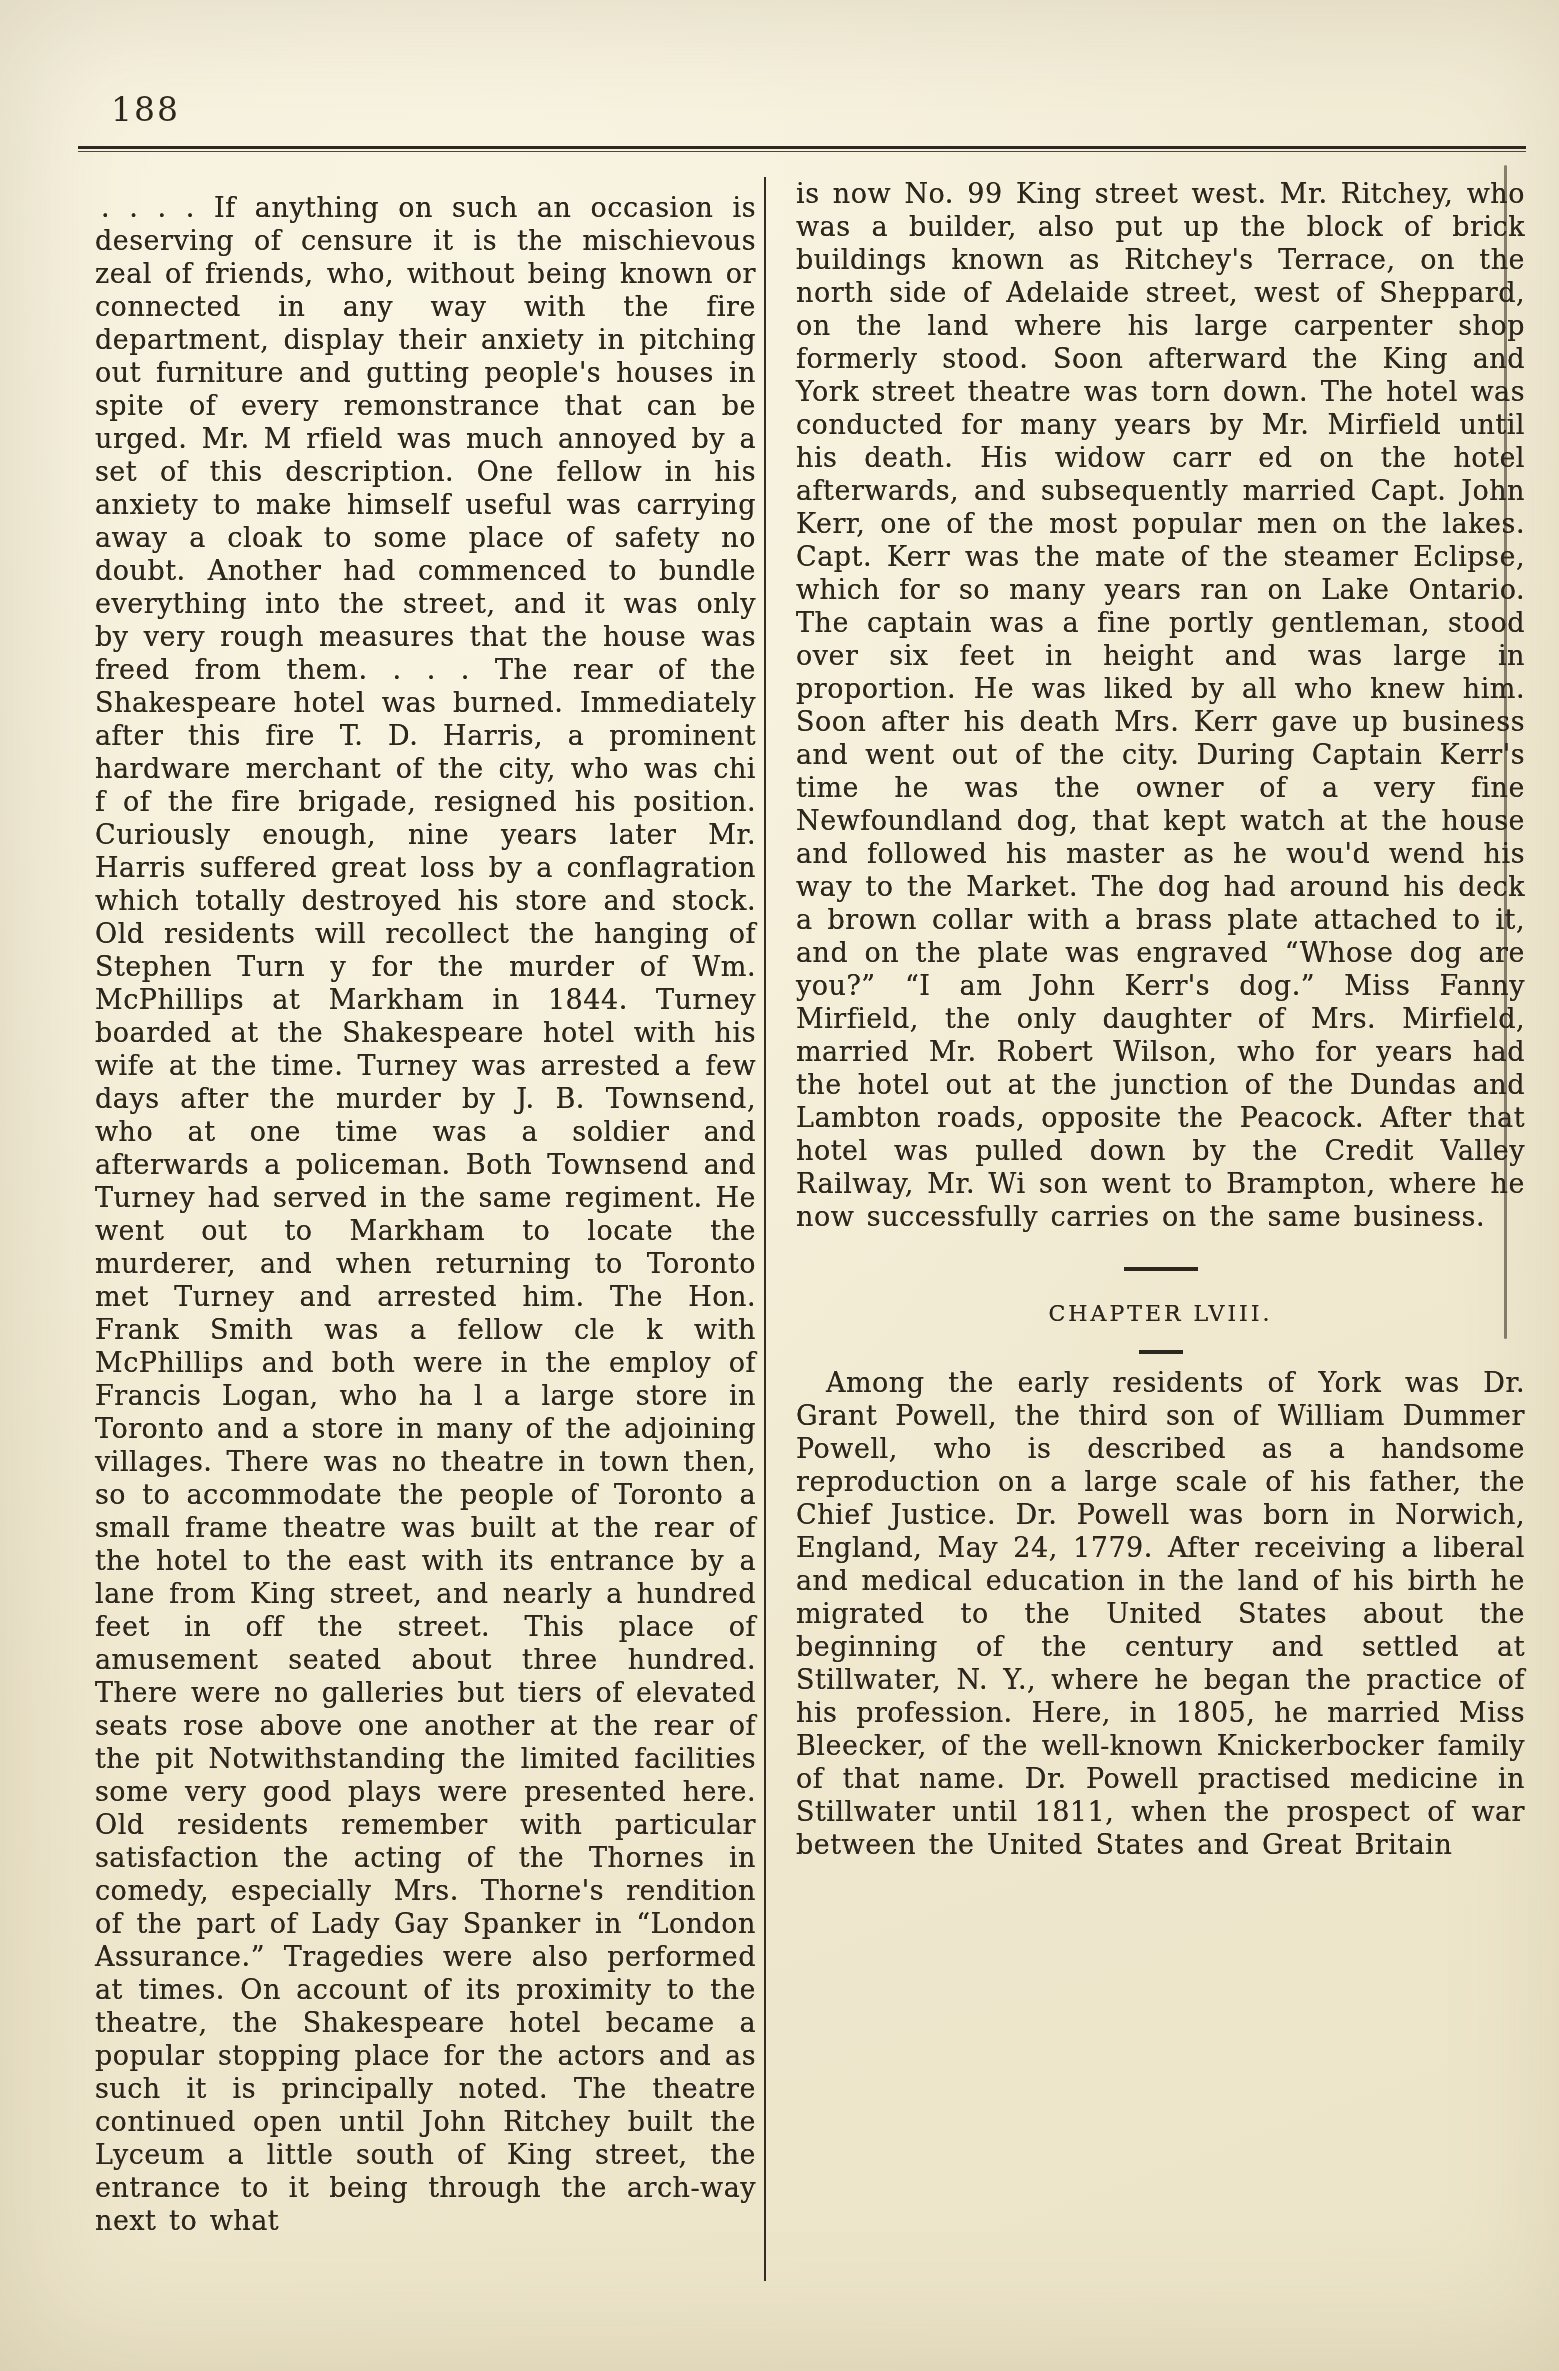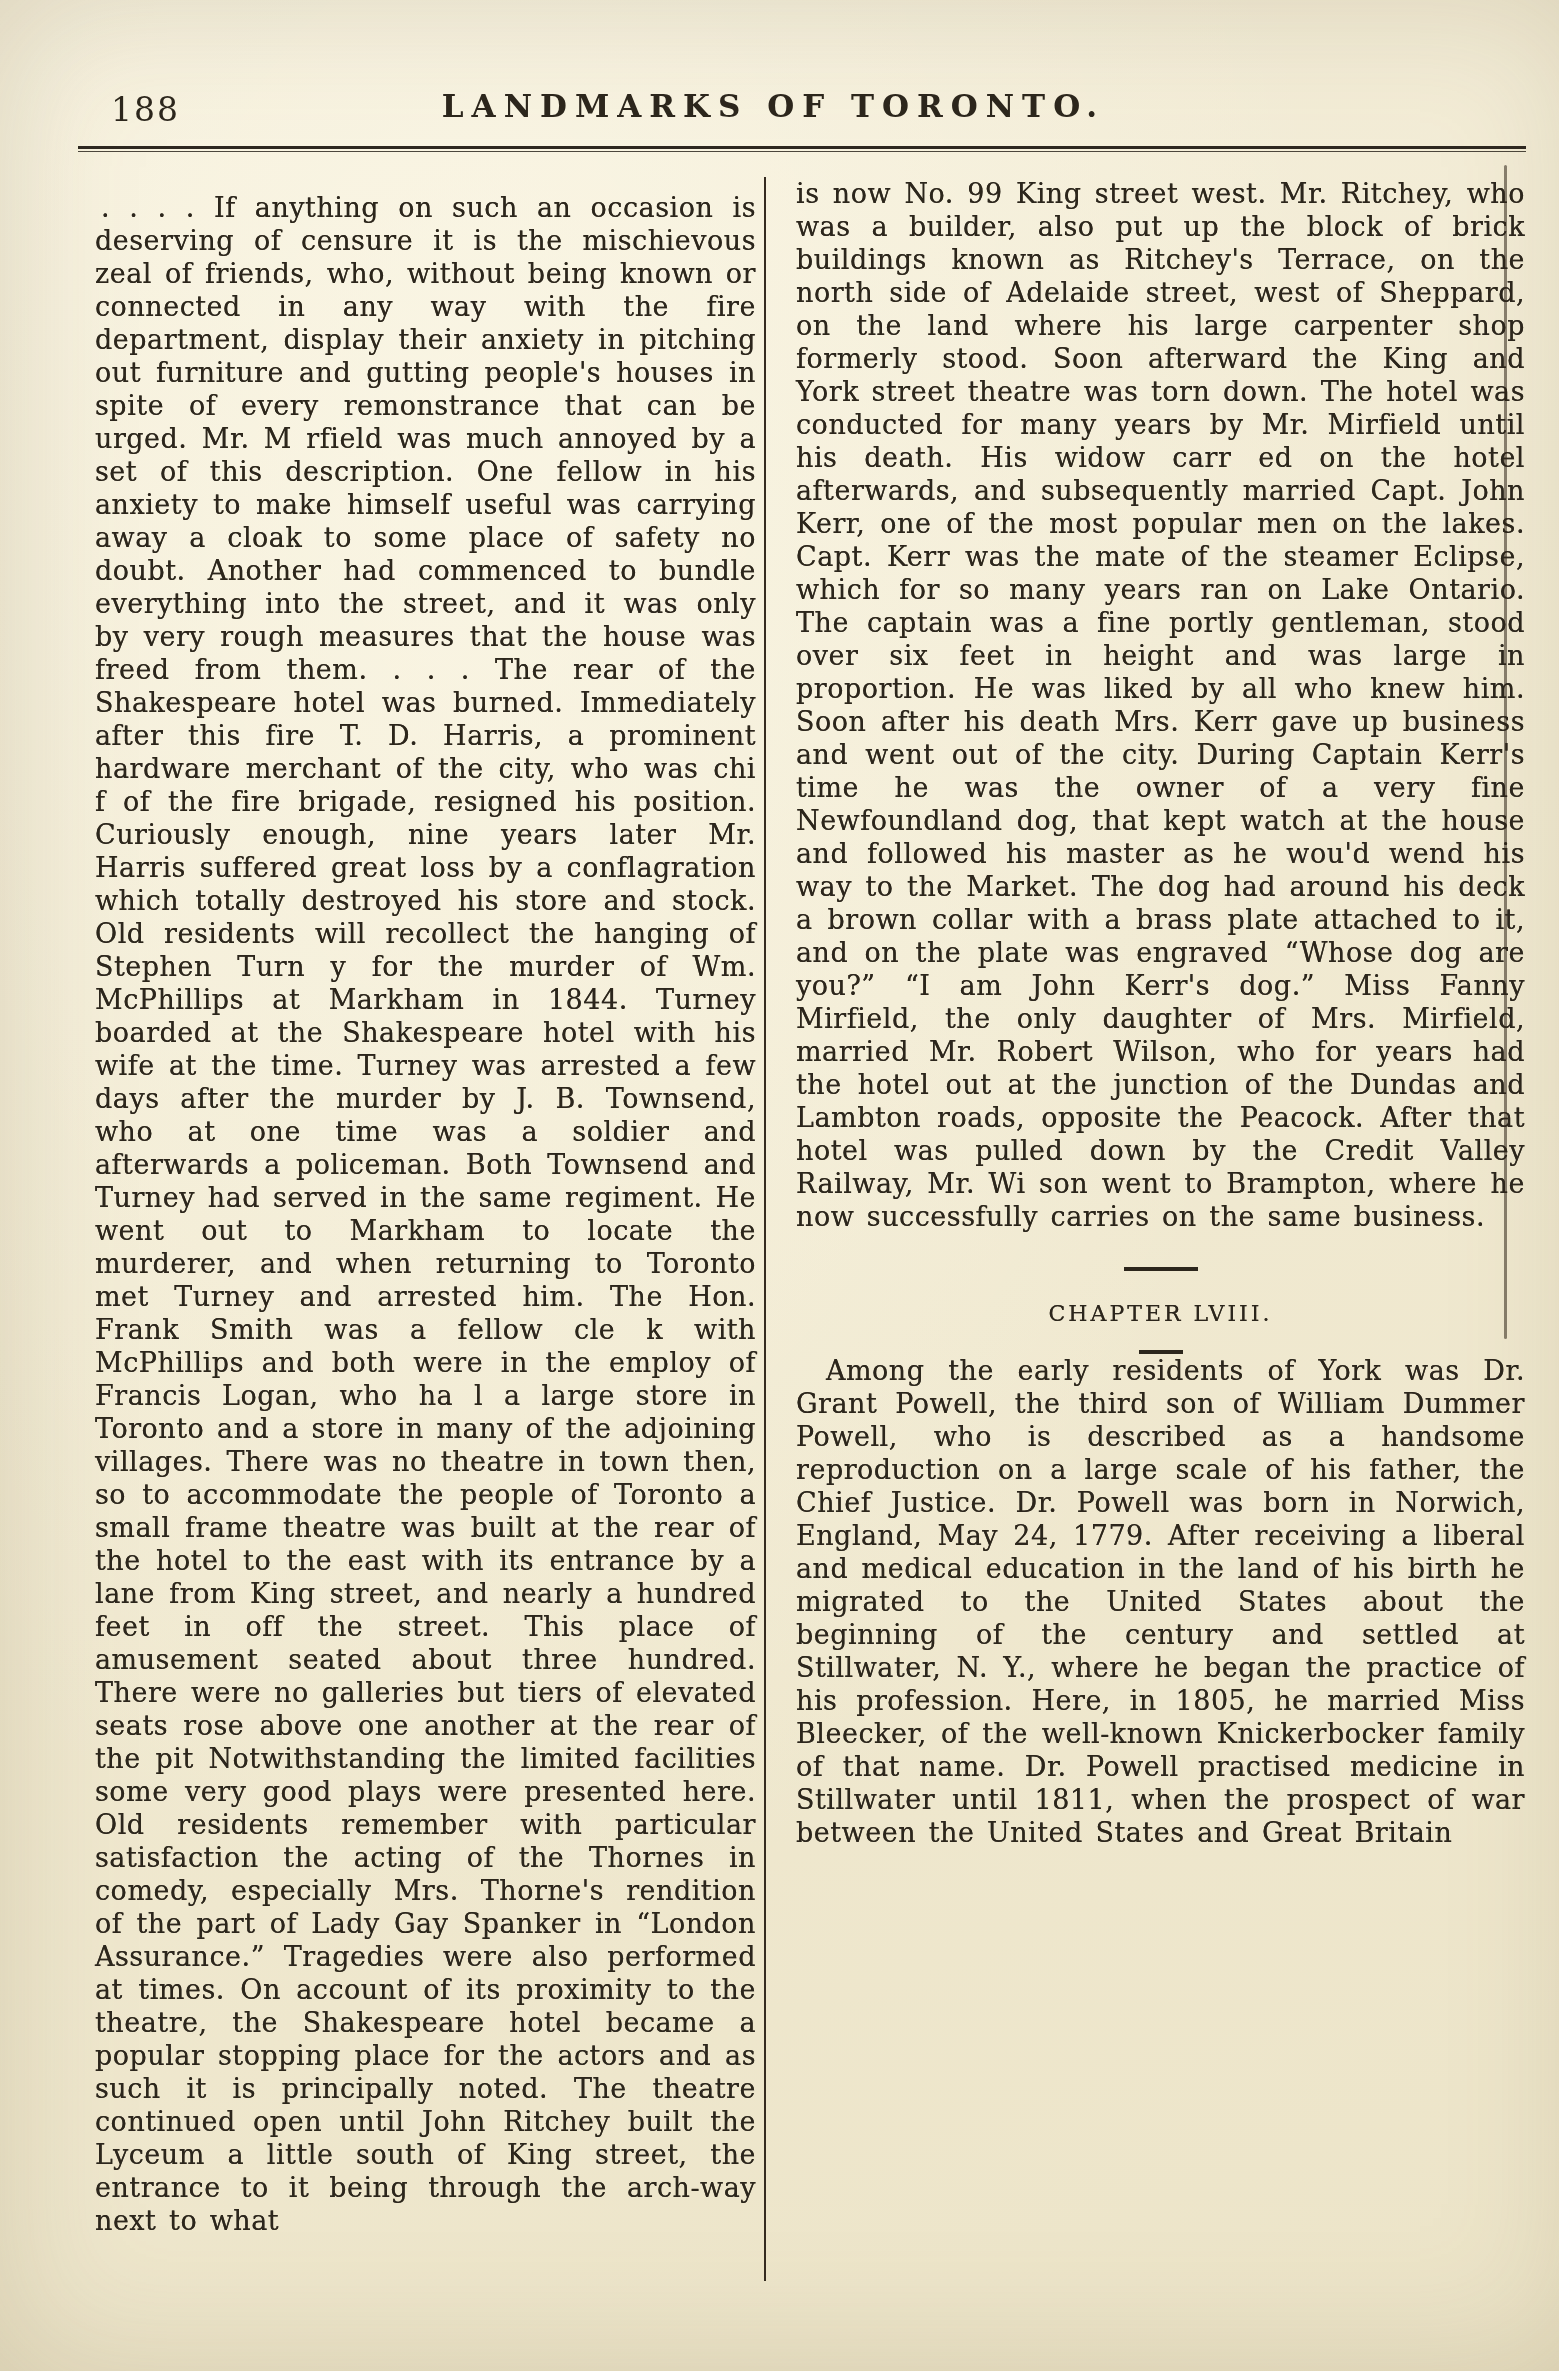--- a/index.html
+++ b/index.html
@@ -76,37 +76,36 @@
     margin: 24px auto 0 auto;
   }
   .chapter-subheading {
     margin: 38px 0 0 0;
     font-weight: bold; font-size: 24px; line-height: 31px;
     letter-spacing: 0.4px; word-spacing: 2px;
     padding-left: 24px; text-indent: -24px;
     color: #241e16;
     text-shadow: 0 0 0.6px rgba(36,30,22,0.8);
   }
-  .chapter-body { margin-top: 0; text-indent: 30px; }
+  .chapter-body { margin-top: 12px; text-indent: 30px; }
   
   .page-edge-line {
     position: absolute; left: 1504px; top: 165px;
     width: 3px; height: 1174px;
     background: rgba(48,36,24,0.55);
     border-radius: 2px;
   }
 </style>
 </head>
 <body>
 
 <div class="page">
 
   <span class="page-num">188</span>
 
-  <h1 class="running-title">LANDMARKS OF TORONTO.</h1>
 
   <div class="header-rule"></div>
 
   <div class="columns">
 
     <div class="col-left">
       <p class="body-text lead-indent">. . . . If anything on such an occasion is deserving of censure it is the mischievous zeal of friends, who, without being known or connected in any way with the fire department, display their anxiety in pitching out furniture and gutting people's houses in spite of every remonstrance that can be urged. Mr. M rfield was much annoyed by a set of this description. One fellow in his anxiety to make himself useful was carrying away a cloak to some place of safety no doubt. Another had commenced to bundle everything into the street, and it was only by very rough measures that the house was freed from them. . . . The rear of the Shakespeare hotel was burned. Immediately after this fire T. D. Harris, a prominent hardware merchant of the city, who was chi f of the fire brigade, resigned his position. Curiously enough, nine years later Mr. Harris suffered great loss by a conflagration which totally destroyed his store and stock. Old residents will recollect the hanging of Stephen Turn y for the murder of Wm. McPhillips at Markham in 1844. Turney boarded at the Shakespeare hotel with his wife at the time. Turney was arrested a few days after the murder by J. B. Townsend, who at one time was a soldier and afterwards a policeman. Both Townsend and Turney had served in the same regiment. He went out to Markham to locate the murderer, and when returning to Toronto met Turney and arrested him. The Hon. Frank Smith was a fellow cle k with McPhillips and both were in the employ of Francis Logan, who ha l a large store in Toronto and a store in many of the adjoining villages. There was no theatre in town then, so to accommodate the people of Toronto a small frame theatre was built at the rear of the hotel to the east with its entrance by a lane from King street, and nearly a hundred feet in off the street. This place of amusement seated about three hundred. There were no galleries but tiers of elevated seats rose above one another at the rear of the pit Notwithstanding the limited facilities some very good plays were presented here. Old residents remember with particular satisfaction the acting of the Thornes in comedy, especially Mrs. Thorne's rendition of the part of Lady Gay Spanker in “London Assurance.” Tragedies were also performed at times. On account of its proximity to the theatre, the Shakespeare hotel became a popular stopping place for the actors and as such it is principally noted. The theatre continued open until John Ritchey built the Lyceum a little south of King street, the entrance to it being through the arch-way next to what</p>
     </div>
 
     <div class="col-divider"></div>

